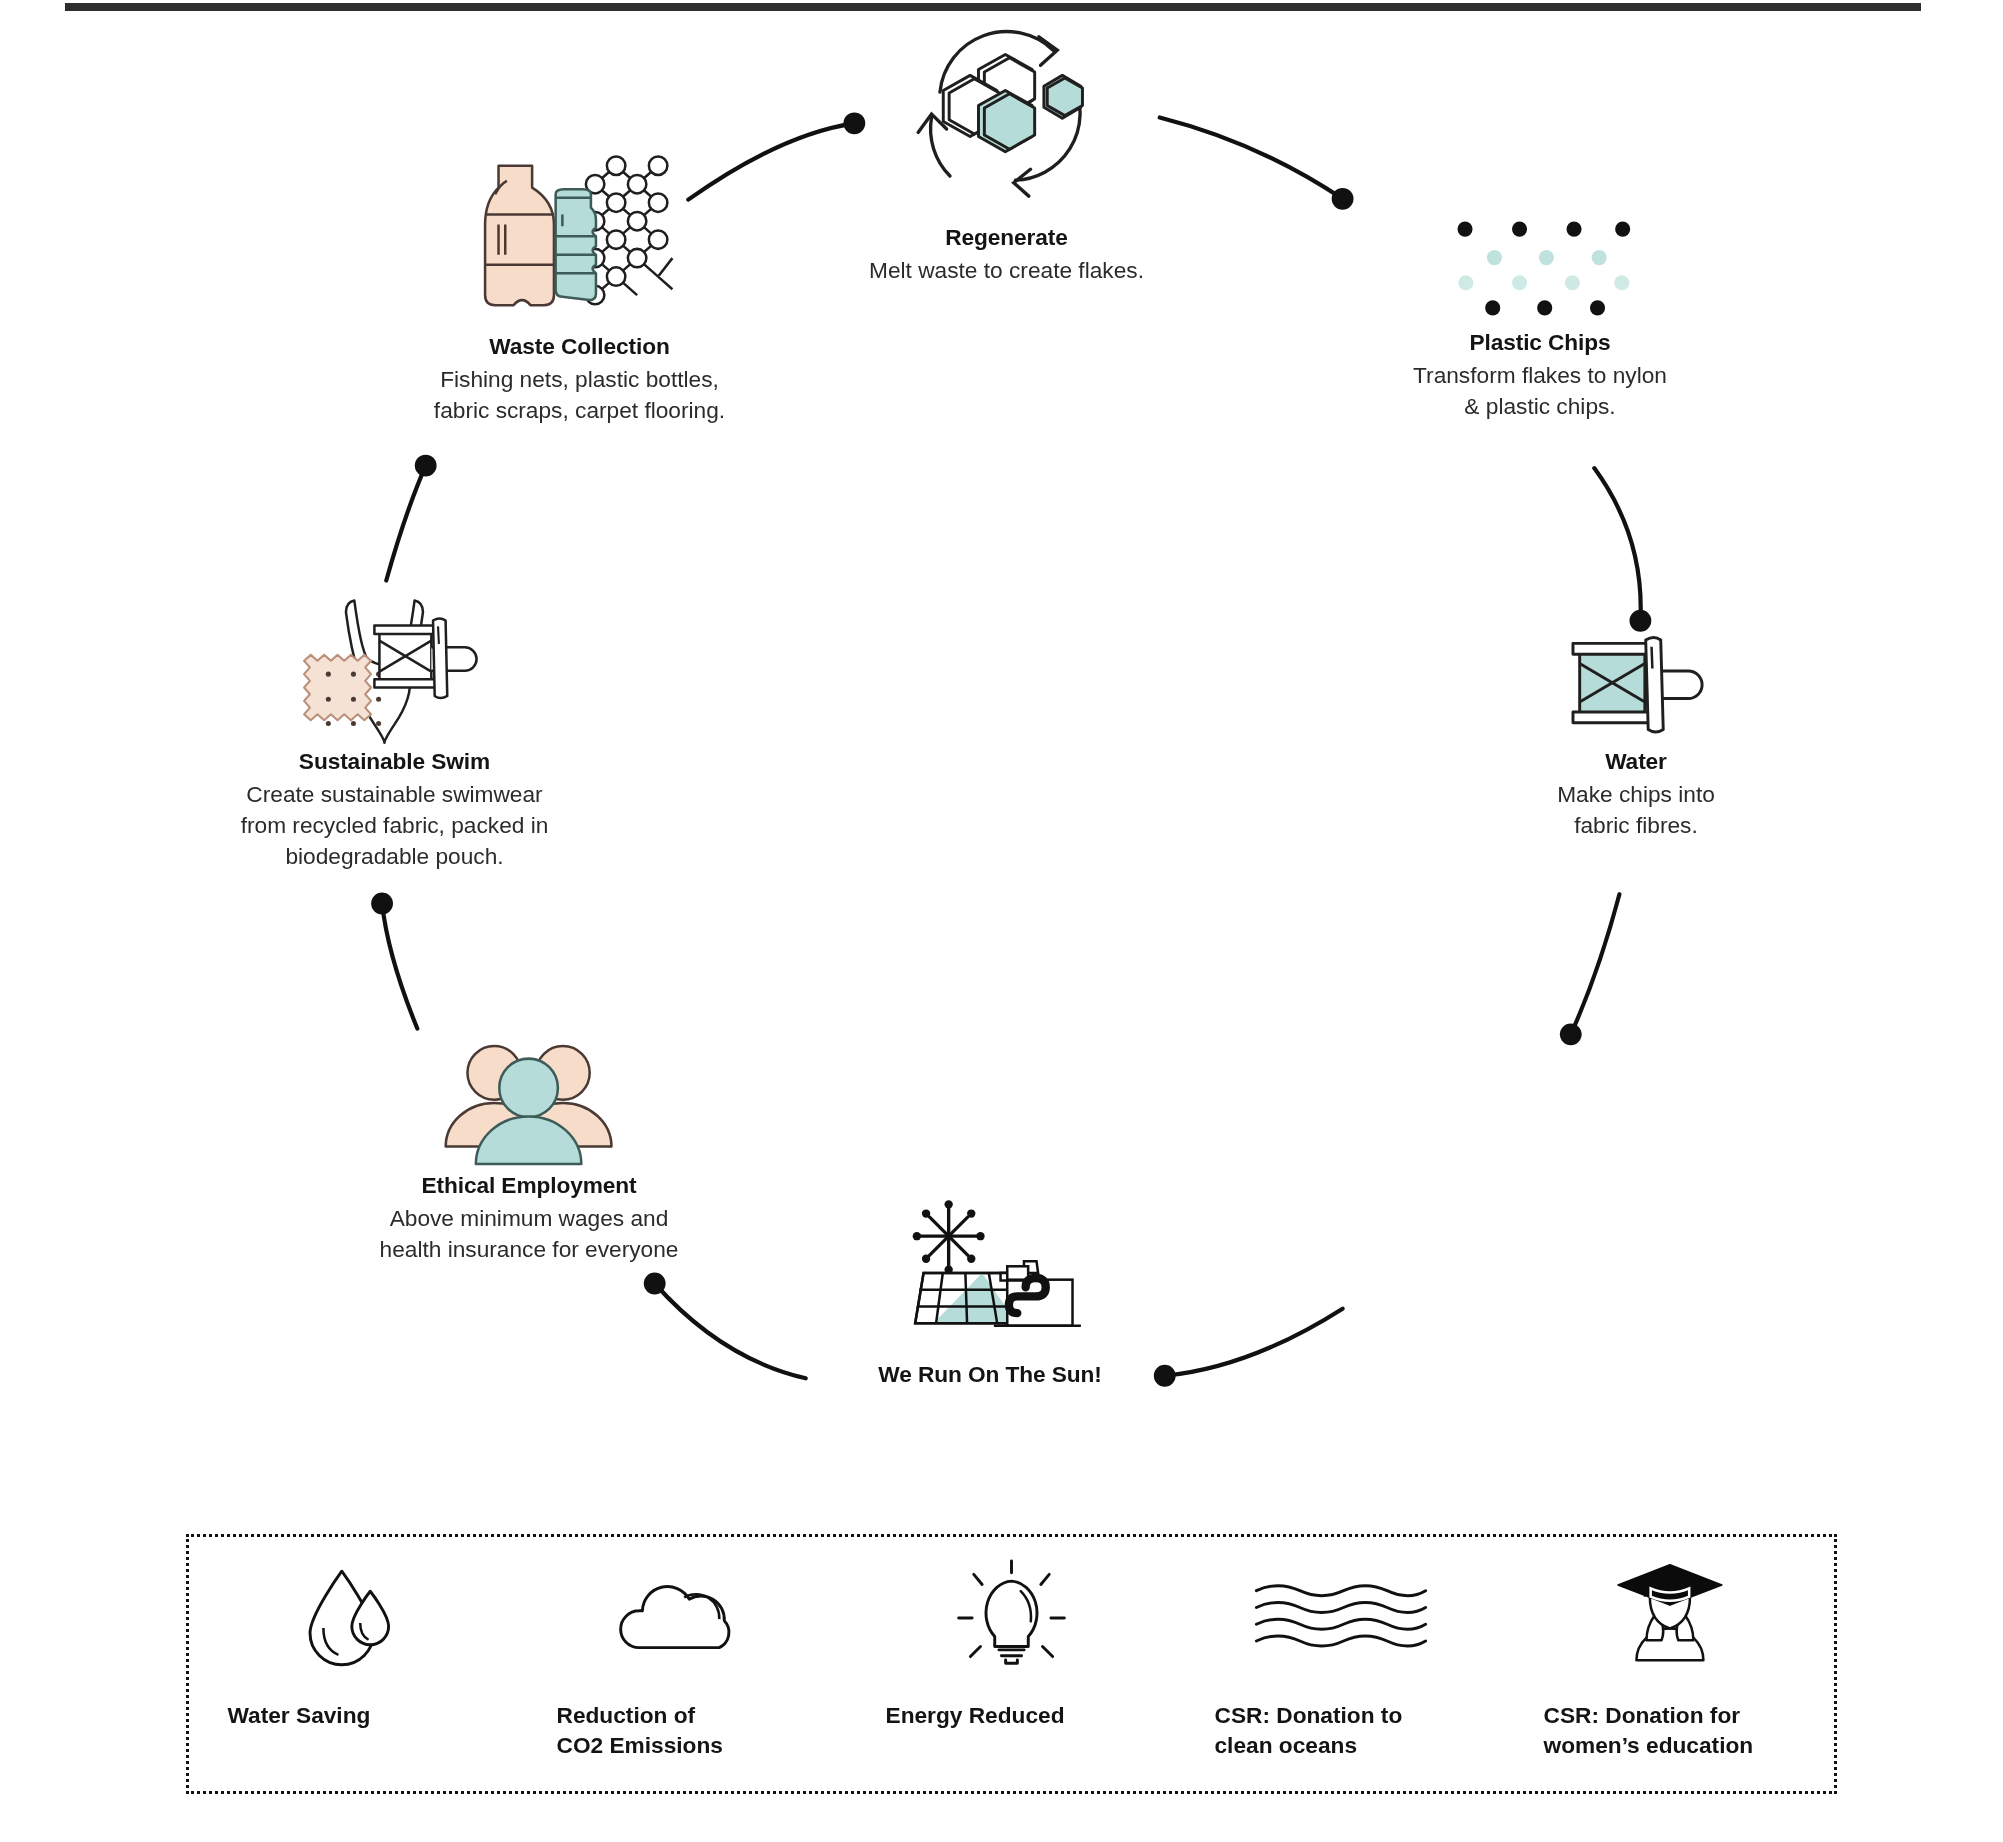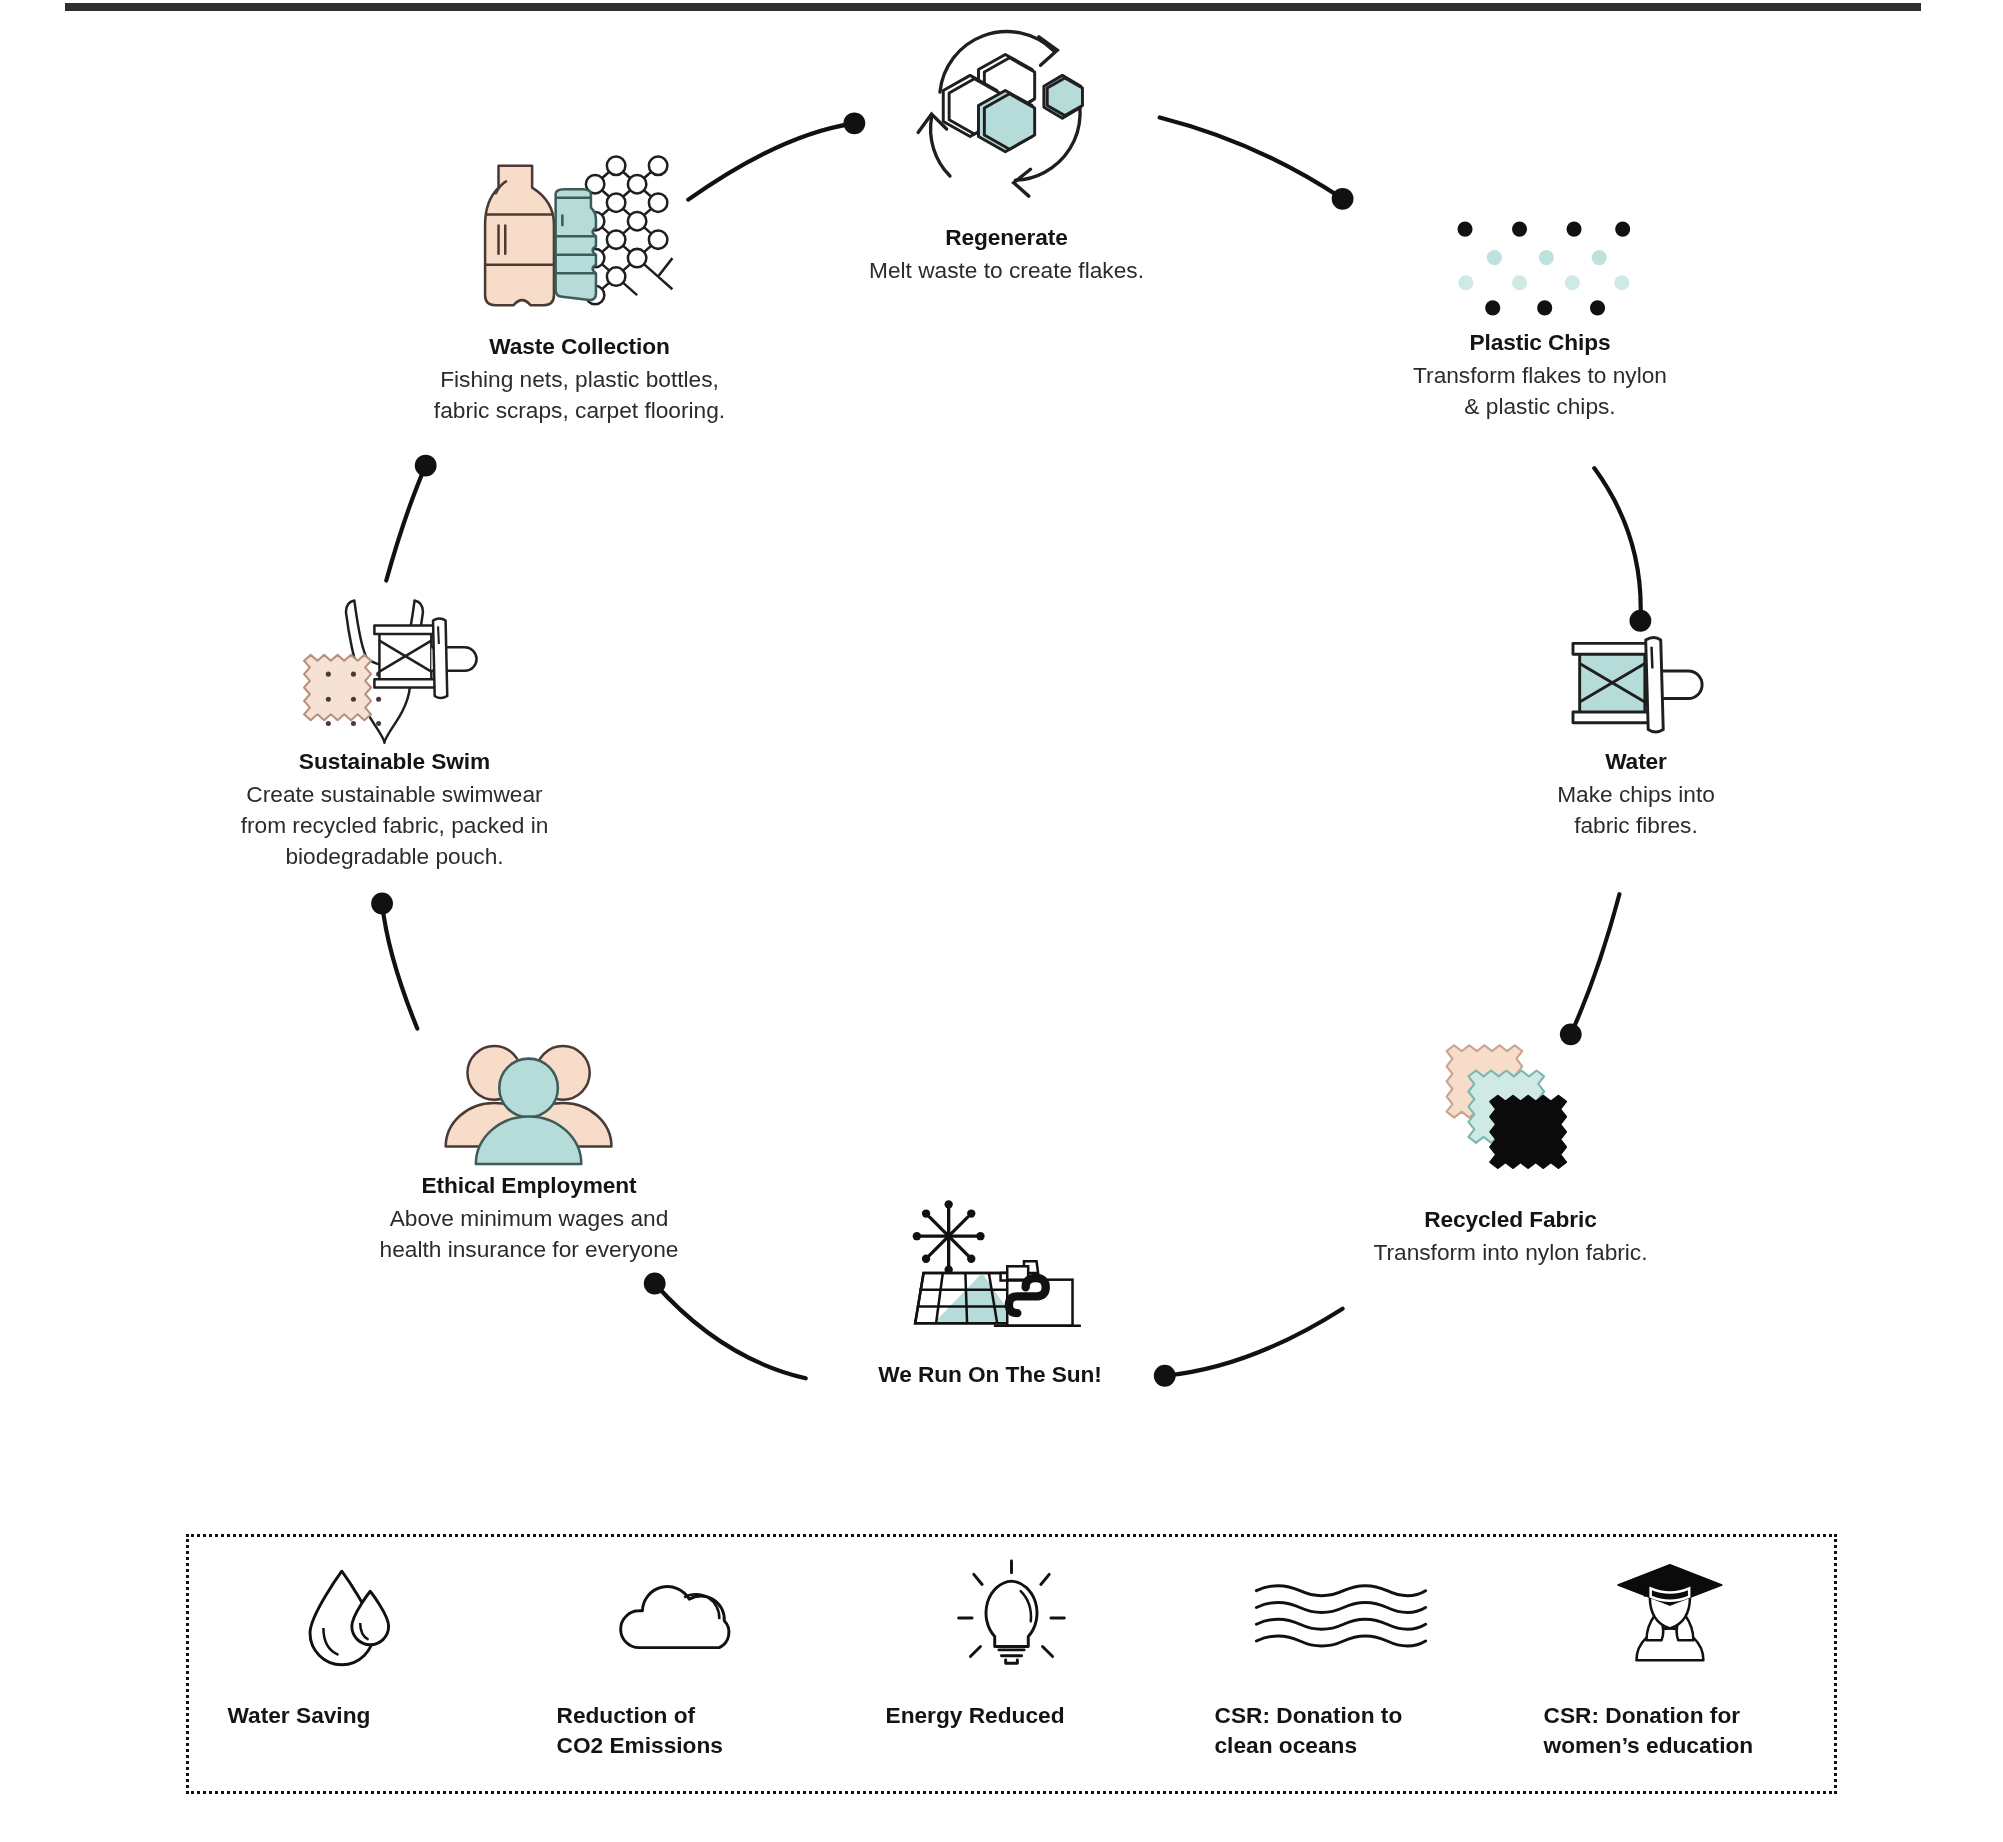--- a/index.html
+++ b/index.html
@@ -191,40 +191,20 @@
         <path d="M 100 46 L 22 92"></path>
         <path d="M 101 18 q 10 -6 18 0 L 122 125 q -9 6 -18 0 Z" fill="#ffffff"></path>
         <path d="M 108 26 L 109 52" stroke-width="3"></path>
       </g>
     </svg>
     <div class="node-title">Water</div>
     <div class="node-desc">Make chips into
 fabric fibres.</div>
   </div>
 
-  <div class="node" style="left:1309px; top:1036px; width:403px;">
-    <svg class="node-icon" width="185" height="164" viewBox="0 0 220 195">
-      <g stroke-width="2.5" stroke-linejoin="round">
-        <path d="M34 18 l9 -7 9 7 9 -7 9 7 9 -7 9 7 9 -7 9 7 9 -7 9 7
-                 l-7 9 7 9 -7 9 7 9 -7 9 7 9 -7 9 7 9
-                 l-9 7 -9 -7 -9 7 -9 -7 -9 7 -9 -7 -9 7 -9 -7 -9 7 -9 -7
-                 l7 -9 -7 -9 7 -9 -7 -9 7 -9 -7 -9 7 -9 -7 -9 Z" fill="#F7DCC9" stroke="#C9A48E"></path>
-        <path d="M60 48 l9 -7 9 7 9 -7 9 7 9 -7 9 7 9 -7 9 7 9 -7 9 7
-                 l-7 9 7 9 -7 9 7 9 -7 9 7 9 -7 9 7 9
-                 l-9 7 -9 -7 -9 7 -9 -7 -9 7 -9 -7 -9 7 -9 -7 -9 7 -9 -7
-                 l7 -9 -7 -9 7 -9 -7 -9 7 -9 -7 -9 7 -9 -7 -9 Z" fill="#CFE9E5" stroke="#7CB6B0"></path>
-        <path d="M86 78 l9 -7 9 7 9 -7 9 7 9 -7 9 7 9 -7 9 7 9 -7 9 7
-                 l-7 9 7 9 -7 9 7 9 -7 9 7 9 -7 9 7 9
-                 l-9 7 -9 -7 -9 7 -9 -7 -9 7 -9 -7 -9 7 -9 -7 -9 7 -9 -7
-                 l7 -9 -7 -9 7 -9 -7 -9 7 -9 -7 -9 7 -9 -7 -9 Z" fill="#0B0B0B" stroke="#0B0B0B"></path>
-      </g>
-    </svg>
-    <div class="node-title">Recycled Fabric</div>
-    <div class="node-desc">Transform into nylon fabric.</div>
-  </div>
 
   <div class="node" style="left:797px; top:1196px; width:386px;text-align:center;">
     <svg class="node-icon" width="201" height="159" viewBox="0 0 240 190">
       <g stroke="#111111" stroke-width="4" stroke-linecap="round">
         <line x1="70" y1="48" x2="70" y2="14"></line>
         <line x1="70" y1="48" x2="70" y2="84"></line>
         <line x1="70" y1="48" x2="36" y2="48"></line>
         <line x1="70" y1="48" x2="104" y2="48"></line>
         <line x1="70" y1="48" x2="47" y2="25"></line>
         <line x1="70" y1="48" x2="93" y2="25"></line>

